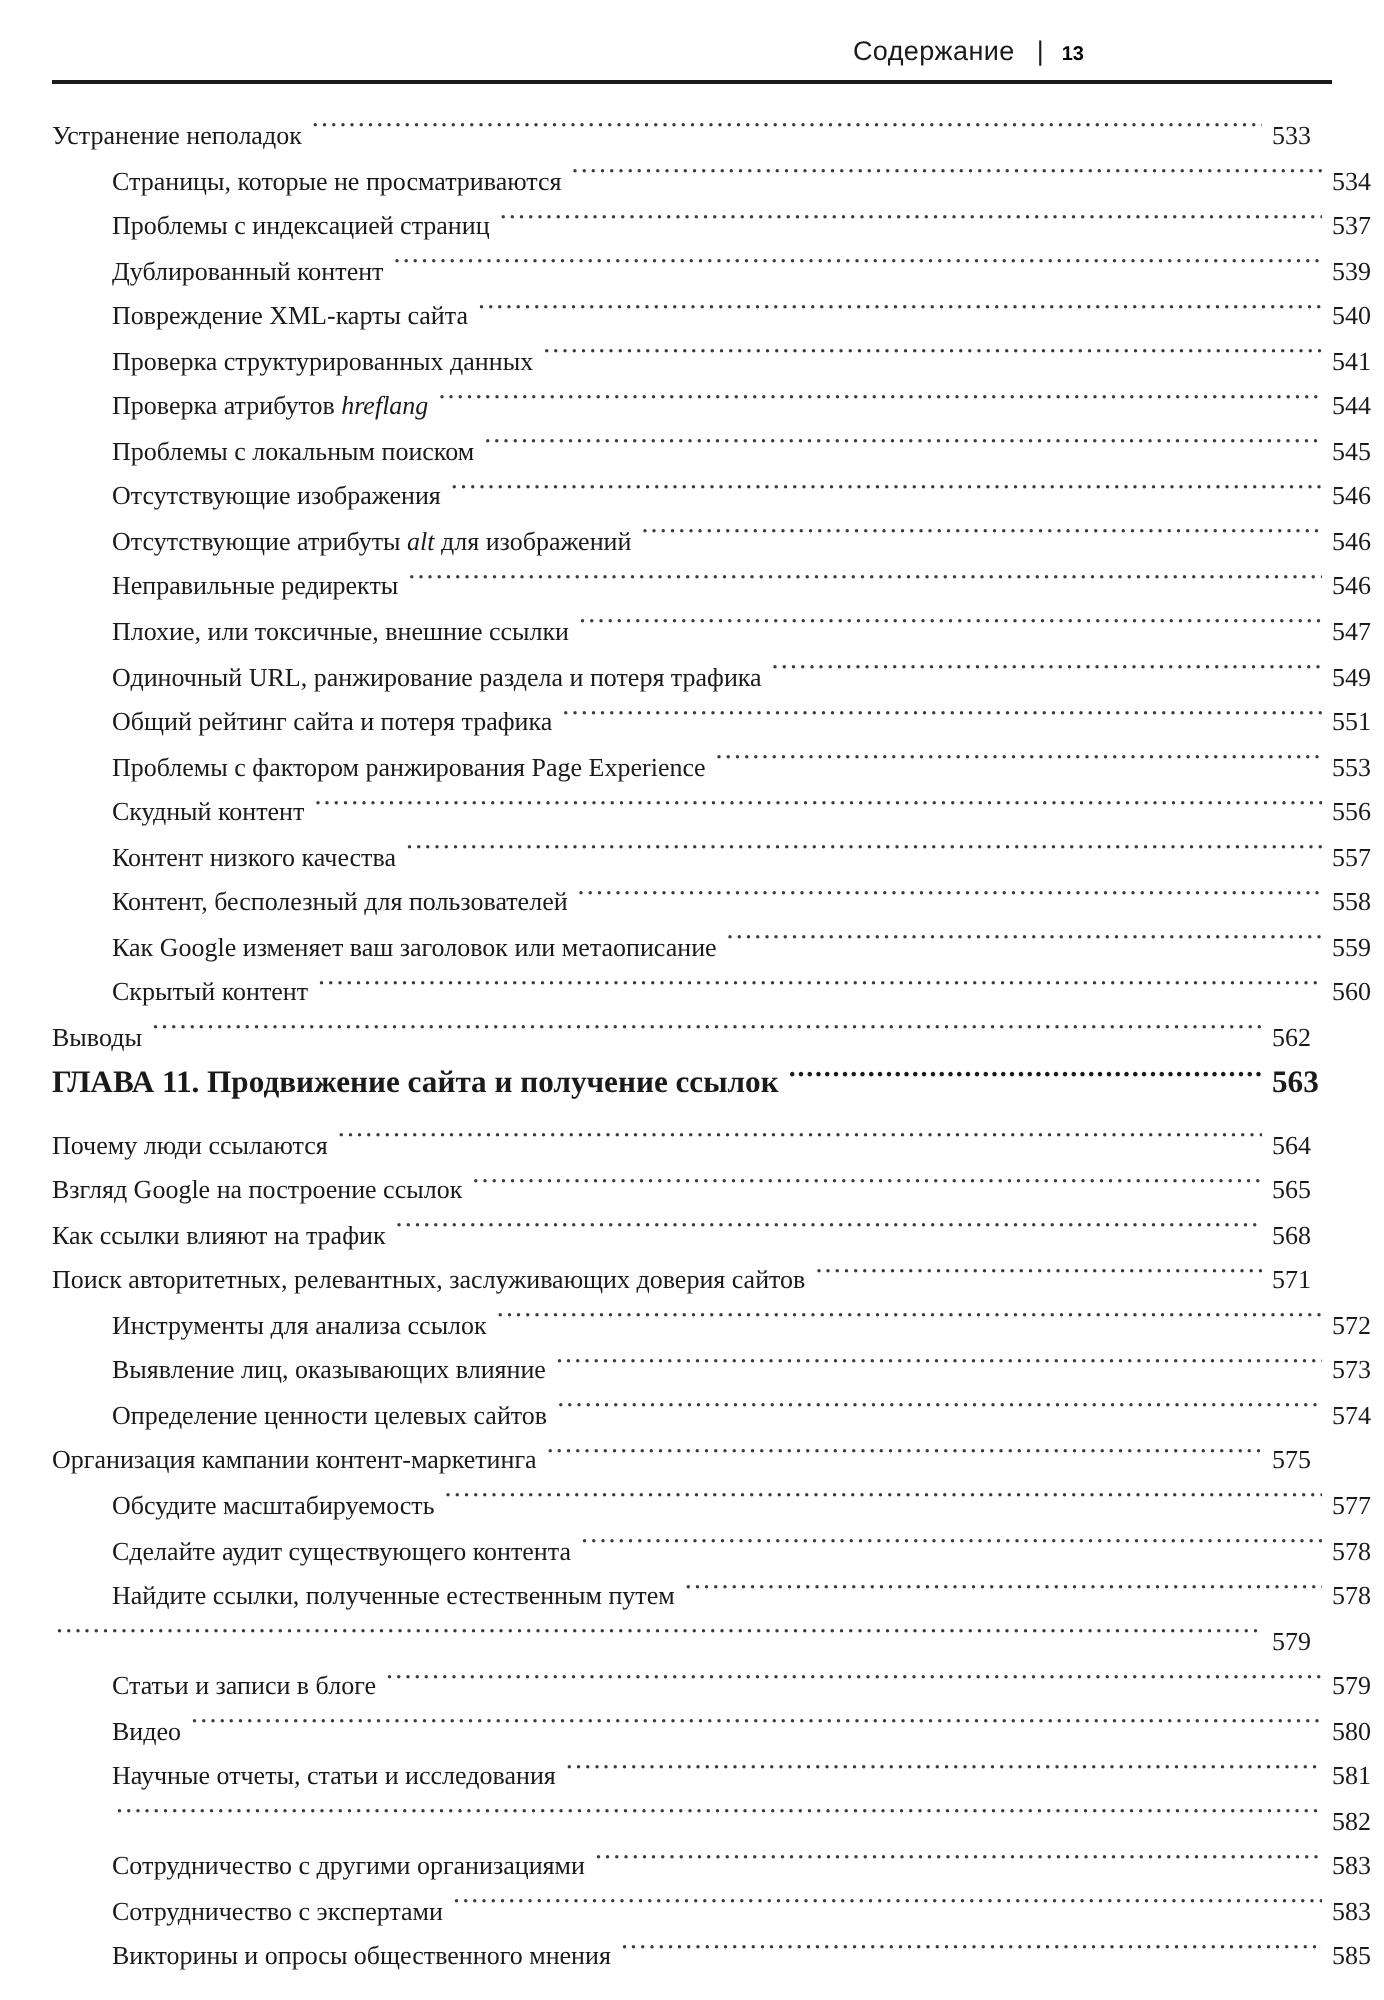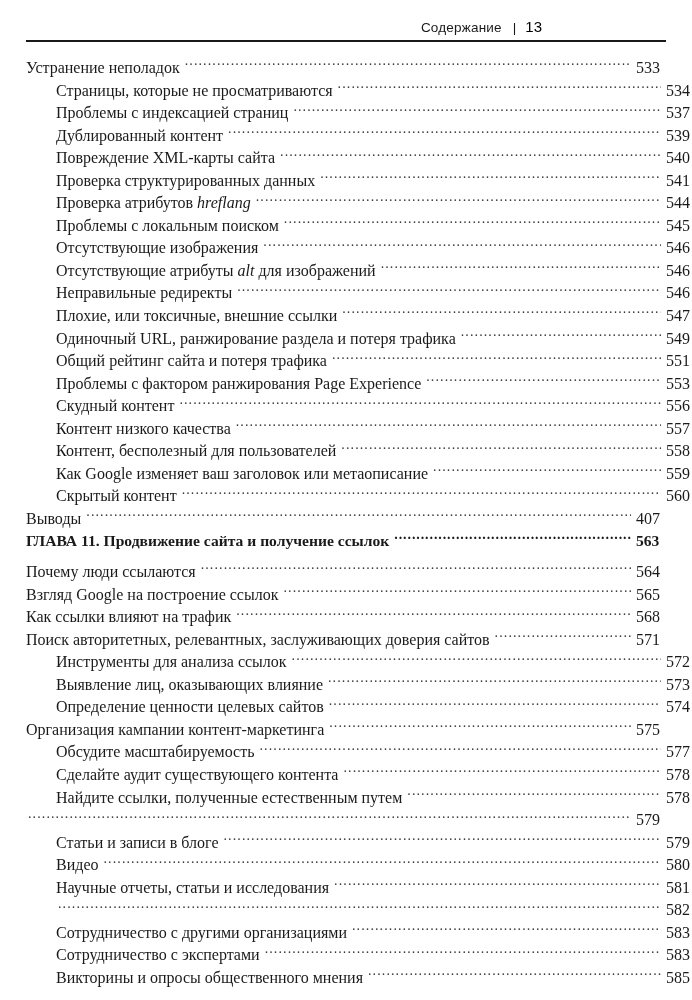--- a/index.html
+++ b/index.html
@@ -37,22 +37,22 @@
     font-size: 13.5px;
     letter-spacing: 0.2px;
     color: #1a1a1a;
   }
   .rh-sep {
     font-size: 13.5px;
     margin: 0 9px 0 11px;
     color: #1a1a1a;
   }
   .rh-page {
-    font-size: 15px;
-    font-weight: normal;
+    font-size: 10px;
+    font-weight: bold;
     color: #000000;
   }
   .header-rule {
     position: absolute;
     left: 26px;
     top: 40px;
     width: 640px;
     height: 2px;
     background: #1a1a1a;
   }
@@ -62,21 +62,21 @@
     position: absolute;
     left: 26px;
     top: 57px;
     width: 640px;
   }
 
   .toc-entry {
     display: flex;
     align-items: baseline;
     width: 100%;
-    font-size: 16px;
+    font-size: 13px;
     line-height: 22.55px;
     white-space: nowrap;
   }
   .toc-entry .label {
     flex: 0 0 auto;
     padding-right: 3px;
   }
   .toc-entry .leader {
     flex: 1 1 auto;
     overflow: hidden;
@@ -231,21 +231,21 @@
         <span class="pageno">559</span>
       </div>
       <div class="toc-entry lvl-2">
         <span class="label">Скрытый контент</span>
         <span class="leader"></span>
         <span class="pageno">560</span>
       </div>
       <div class="toc-entry lvl-1">
         <span class="label">Выводы</span>
         <span class="leader"></span>
-        <span class="pageno">407</span>
+        <span class="pageno">562</span>
       </div>
       <div class="toc-entry chapter lvl-1">
         <span class="label">ГЛАВА 11. Продвижение сайта и получение ссылок</span>
         <span class="leader"></span>
         <span class="pageno">563</span>
       </div>
       <div class="toc-entry lvl-1">
         <span class="label">Почему люди ссылаются</span>
         <span class="leader"></span>
         <span class="pageno">564</span>

